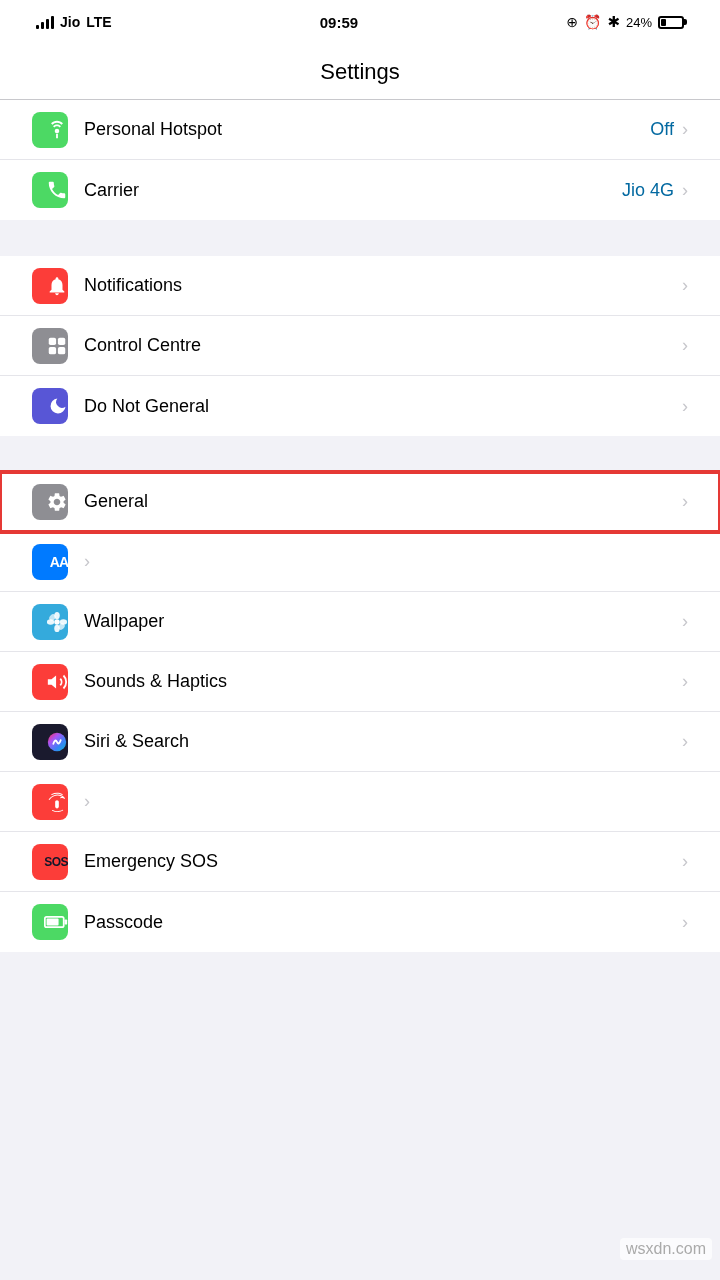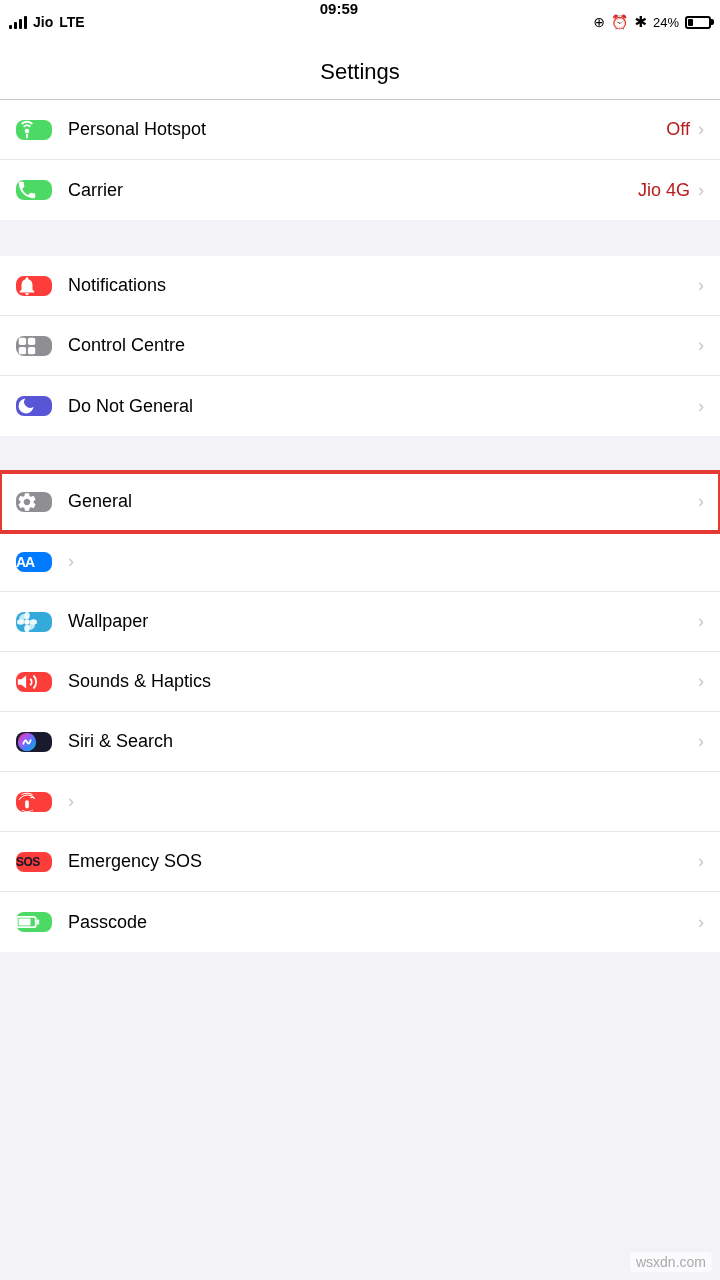--- a/index.html
+++ b/index.html
@@ -10,22 +10,23 @@
       width: 720px;
       min-height: 1280px;
       overflow-x: hidden;
     }
 
     
     .status-bar {
       background: white;
       height: 44px;
       display: flex;
+      align-items: center;
       justify-content: space-between;
-      padding: 0 9px;
+      padding: 0 36px;
       font-size: 15px;
       font-weight: 600;
     }
     .status-left { display: flex; align-items: center; gap: 6px; font-size: 14px; }
     .status-center { font-size: 15px; font-weight: 600; }
     .status-right { display: flex; align-items: center; gap: 6px; font-size: 13px; font-weight: 500; }
     .signal-bars { display: flex; align-items: flex-end; gap: 2px; height: 14px; }
     .signal-bar { width: 3px; background: #000; border-radius: 1px; }
     .battery-icon {
       width: 26px; height: 13px; border: 2px solid #000; border-radius: 3px; position: relative; display: inline-flex; align-items: center; padding: 1px;
@@ -53,75 +54,75 @@
     }
 
     
     .settings-group {
       background: white;
     }
 
     .settings-row {
       display: flex;
       align-items: center;
-      padding: 0 16px;
+      padding: 0 32px;
       height: 60px;
       border-bottom: 1px solid #e5e5ea;
       cursor: pointer;
       position: relative;
       background: white;
     }
     .settings-row:last-child {
       border-bottom: none;
     }
 
     .icon-wrap {
       width: 36px;
-      height: 20px;
+      height: 36px;
       border-radius: 8px;
       display: flex;
       align-items: center;
-      justify-content: flex-start;
+      justify-content: flex-end;
       margin-right: 16px;
       flex-shrink: 0;
       font-size: 20px;
     }
 
     .row-label {
       flex: 1;
       font-size: 18px;
       color: #000;
     }
 
     .row-value {
       font-size: 18px;
-      color: #b91c1c;
+      color: #0369a1;
       margin-right: 8px;
     }
 
     .chevron {
       color: #c7c7cc;
       font-size: 18px;
       font-weight: 400;
     }
 
     
     .highlight-row {
       outline: 4px solid #e53935;
       outline-offset: -2px;
       z-index: 2;
       position: relative;
     }
 
     
     .watermark {
       position: fixed;
-      bottom: 8px;
+      bottom: 20px;
       right: 8px;
-      font-size: 14px;
+      font-size: 16px;
       color: #aaa;
       background: rgba(255,255,255,0.7);
       padding: 2px 6px;
       border-radius: 4px;
     }
   </style>
 </head>
 <body>
 
 <div class="status-bar">

